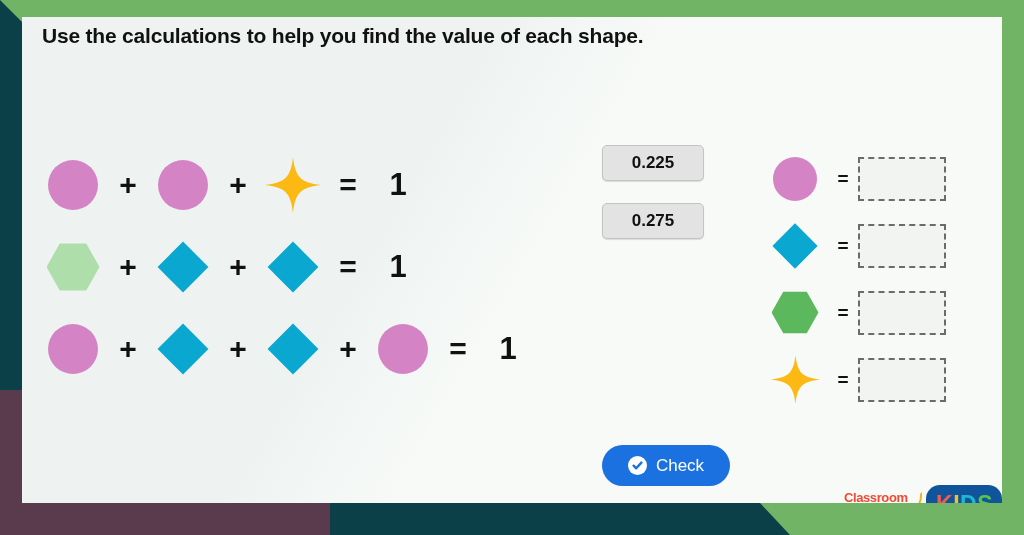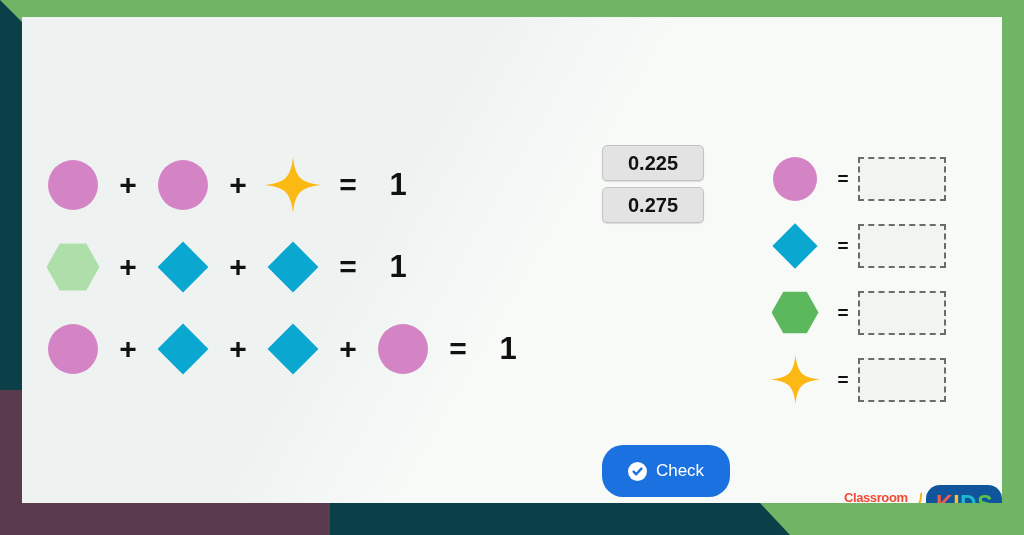--- a/index.html
+++ b/index.html
@@ -133,29 +133,29 @@
 
   
   .tiles {
     position: absolute;
     left: 580px; top: 128px;
     width: 108px;
   }
   .tile {
     width: 100px;
     height: 34px;
-    margin-bottom: 6px;
+    margin-bottom: 22px;
     background: #e3e3e3;
     border: 1px solid #c3c3c3;
     border-radius: 5px;
     box-shadow: 0 1px 1px rgba(0,0,0,0.12);
     display: flex;
     align-items: center;
     justify-content: center;
-    font-size: 20px;
+    font-size: 17px;
     font-weight: bold;
     color: #111;
   }
 
   
   .answers {
     position: absolute;
     left: 740px; top: 128px;
   }
   .ans-row {
@@ -185,21 +185,21 @@
     border: 2px dashed #6b6b6b;
     background: #f1f4f1;
     flex: 0 0 auto;
   }
 
   
   .check-btn {
     position: absolute;
     left: 580px; top: 428px;
     width: 128px;
-    height: 52px;
+    height: 41px;
     background: #1b71e0;
     border-radius: 21px;
     display: flex;
     align-items: center;
     justify-content: center;
     gap: 9px;
     cursor: pointer;
   }
   .check-icon {
     width: 19px; height: 19px;
@@ -264,20 +264,21 @@
 
 <div class="stage">
 
   <div class="frame-purple-body"></div>
   <div class="frame-teal-left"></div>
   <div class="frame-purple-bottom"></div>
   <div class="frame-teal-bottom"></div>
 
   <div class="card">
 
+    <div class="title">Use the calculations to help you find the value of each shape.</div>
 
     <div class="equations" id="equations">
         <div class="eq-row">
           <span class="eq-cell">
             <span style="display: flex; align-items: center; justify-content: center;">
               <span class="shape shape-circle" style="width: 50px; height: 50px; background: rgb(212, 132, 197);"></span>
             </span>
           </span>
           <span class="op">+</span>
           <span class="eq-cell">

